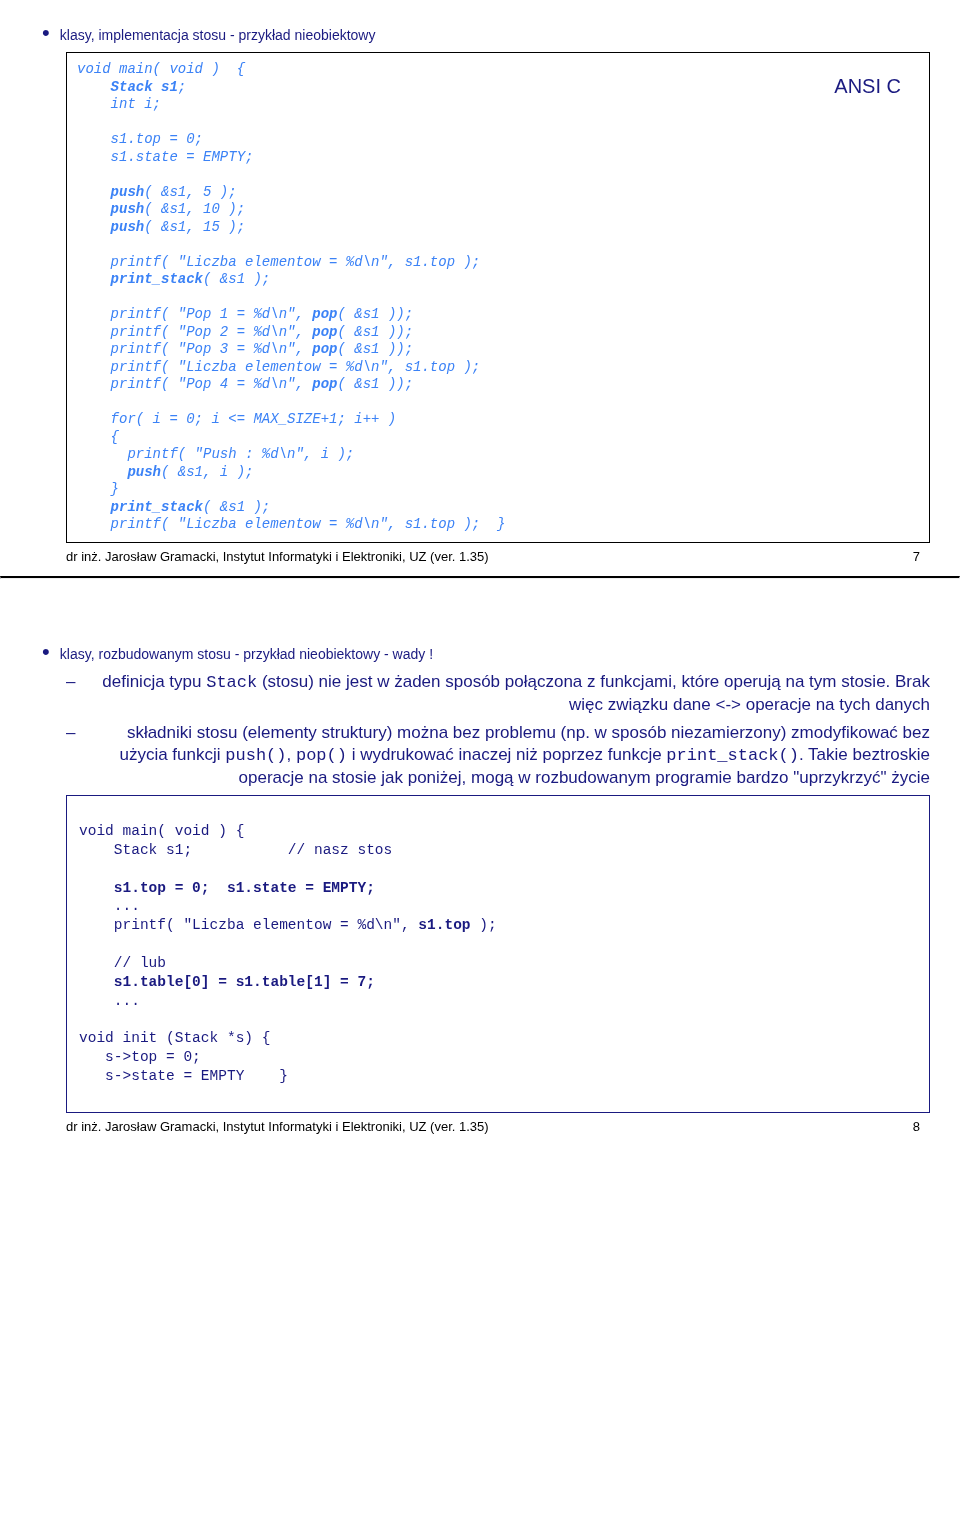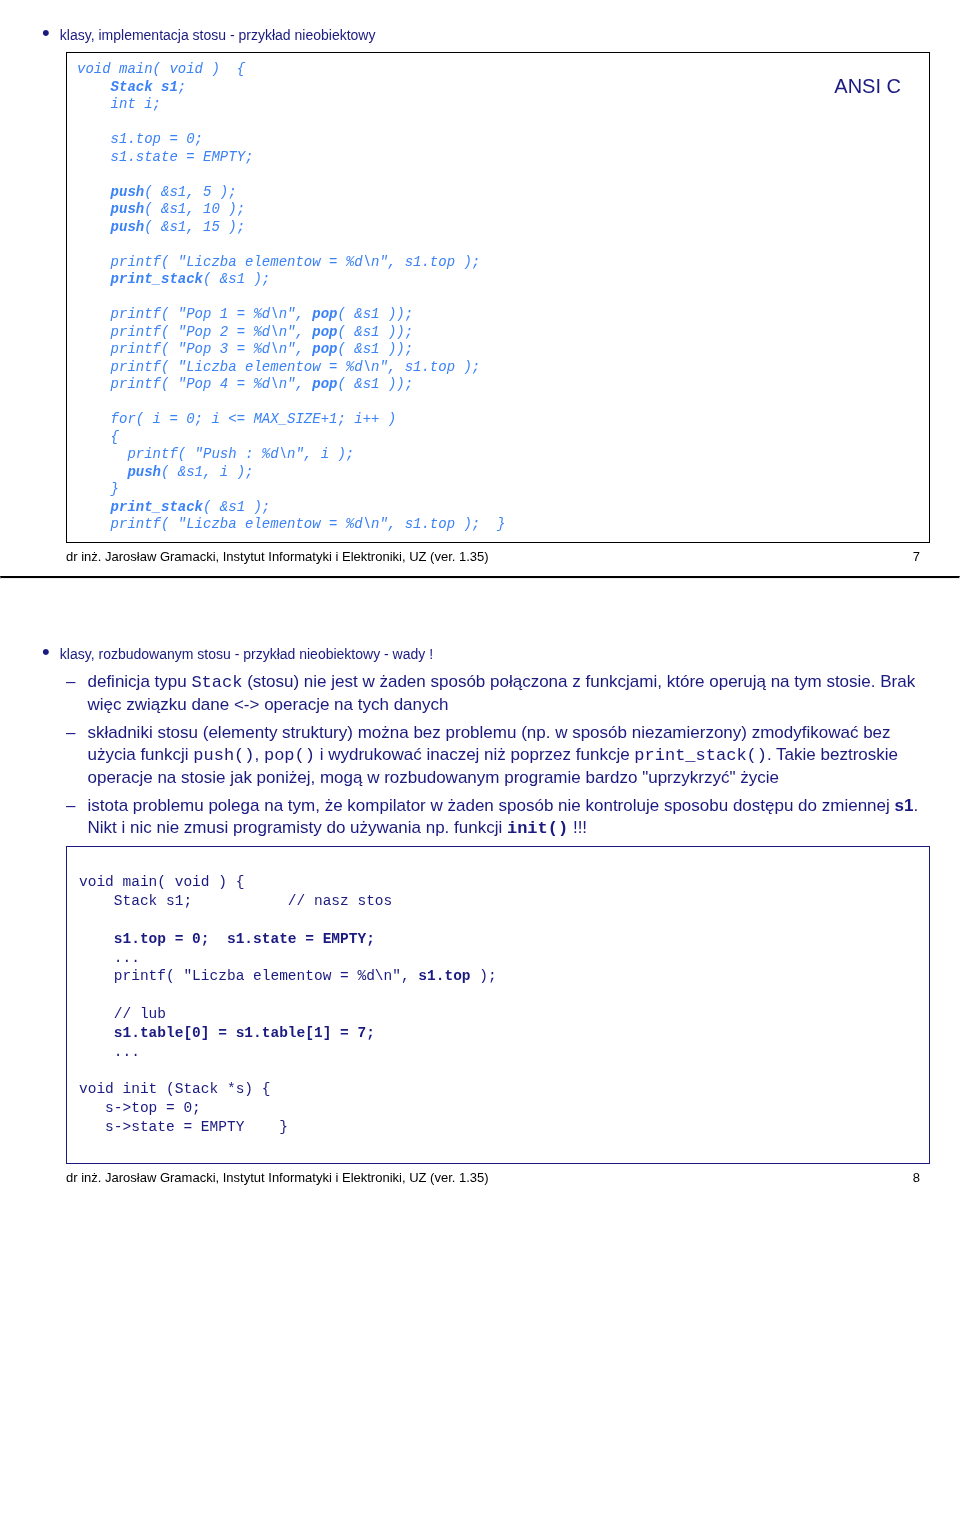--- a/index.html
+++ b/index.html
@@ -35,21 +35,21 @@
     margin: 4px 0 6px 36px;
     display: flex;
     font-family: Arial, sans-serif;
     line-height: 1.3;
   }
   .bullet-h2::before {
     content: "–";
     margin-right: 12px;
     flex-shrink: 0;
   }
-  .bullet-h2 .text { flex: 1; }
+  .bullet-h2 .text { flex: 1; text-align: right; }
   .codebox-outer {
     border: 1.5px solid #000;
     margin: 0 0 0 36px;
     padding: 8px 10px;
     position: relative;
   }
   .codebox {
     font-family: "Courier New", monospace;
     font-size: 14px;
     line-height: 1.25;
@@ -134,23 +134,20 @@
   <div class="bullet-h1">klasy, rozbudowanym stosu  - przykład nieobiektowy - wady !</div>
 
   <div class="bullet-h2">
     <span class="text"><span>definicja typu </span><span class="mono">Stack</span><span> (stosu) nie jest w żaden sposób połączona z funkcjami, które operują na tym stosie. Brak więc związku dane &lt;-&gt; operacje na tych danych</span></span>
   </div>
 
   <div class="bullet-h2">
     <span class="text"><span>składniki stosu (elementy struktury) można bez problemu (np. w sposób niezamierzony) zmodyfikować bez użycia funkcji </span><span class="mono">push()</span><span>, </span><span class="mono">pop()</span><span> i wydrukować inaczej niż poprzez funkcje </span><span class="mono">print_stack()</span><span>. Takie beztroskie operacje na stosie jak poniżej, mogą w rozbudowanym programie bardzo "uprzykrzyć" życie</span></span>
   </div>
 
-  <div class="bullet-h2">
-    <span class="text"><span>istota problemu polega na tym, że kompilator w żaden sposób nie kontroluje sposobu dostępu do zmiennej </span><b>s1</b><span>. Nikt i nic nie zmusi programisty do używania np. funkcji </span><b class="mono">init()</b><span> !!!</span></span>
-  </div>
 
   <div class="inner-codebox"><span>void main( void ) {</span>
 <span>    Stack s1;           // nasz stos</span>
 
 <span class="bold">    s1.top = 0;  s1.state = EMPTY;</span>
 <span>    ...</span>
 <span>    printf( "Liczba elementow = %d\n", </span><span class="bold">s1.top</span><span> );</span>
 
 <span>    // lub</span>
 <span class="bold">    s1.table[0] = s1.table[1] = 7;</span>

